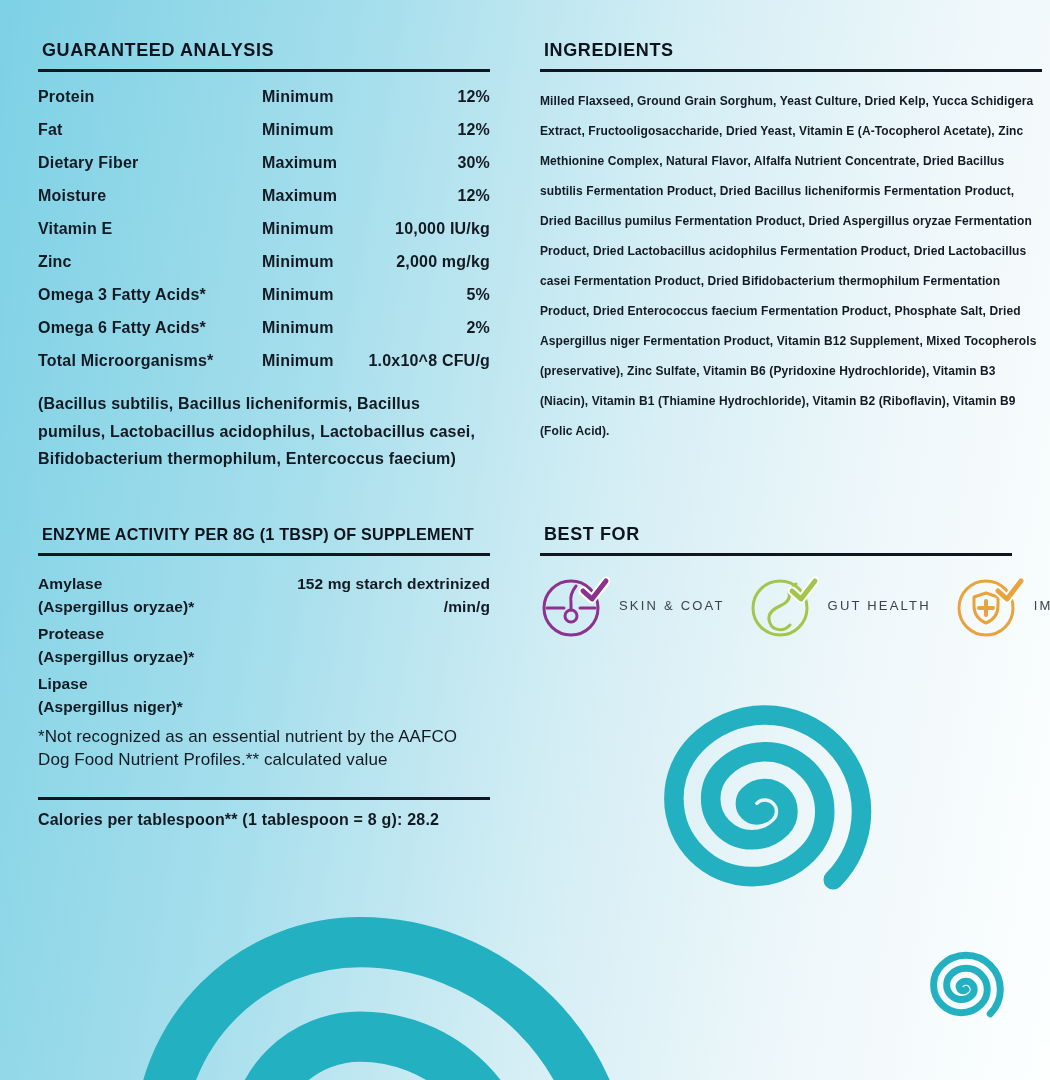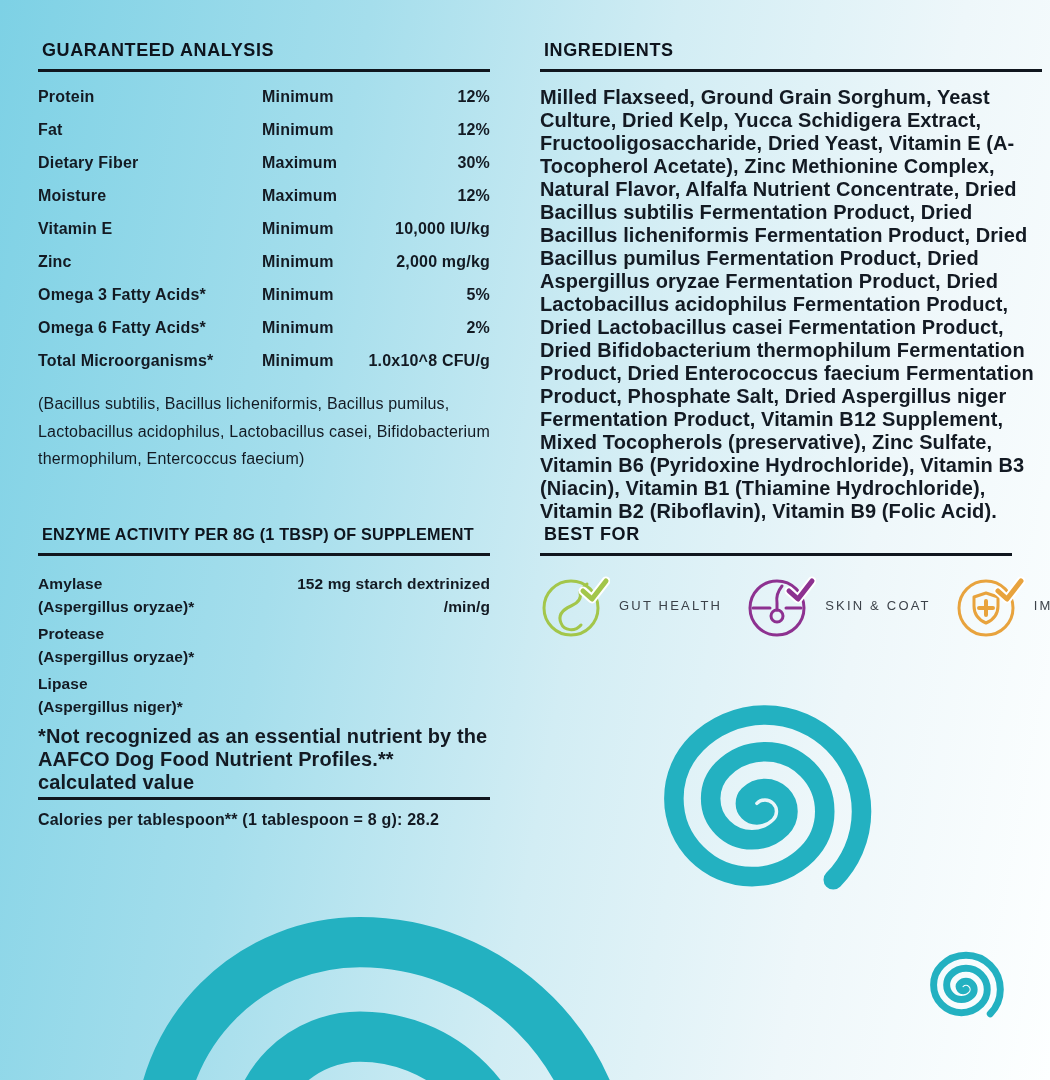--- a/index.html
+++ b/index.html
@@ -30,32 +30,32 @@
   }
   .sec-title.tight{font-size:16.2px;letter-spacing:.2px;}
   .rule{height:3px;background:#10161e;margin-top:9px;}
   .rule.short{width:472px;}
 
   
   .ga-table{margin-top:8px;}
   .ga-row{display:grid;grid-template-columns:224px 105px 1fr;height:33px;align-items:center;}
   .ga-name,.ga-qual,.ga-val{font-size:16px;font-weight:700;letter-spacing:.2px;}
   .ga-val{text-align:right;white-space:nowrap;}
-  .ga-note{margin:13px 0 0 0;font-size:16px;font-weight:400;line-height:27.5px;letter-spacing:.2px;}
+  .ga-note{margin:13px 0 0 0;font-size:16px;font-weight:700;line-height:27.5px;letter-spacing:.2px;}
 
   
   .enzyme-rows{margin-top:16px;}
   .enzyme-row{display:grid;grid-template-columns:215px 1fr;margin-bottom:4px;}
   .enzyme-name,.enzyme-organism{font-size:15.5px;font-weight:700;line-height:23px;letter-spacing:.1px;}
   .enzyme-value{font-size:15.5px;font-weight:700;line-height:23px;text-align:right;letter-spacing:.1px;}
-  .footnote{margin:7px 0 0 0;font-size:20px;font-weight:700;line-height:23px;letter-spacing:.1px;}
+  .footnote{margin:7px 0 0 0;font-size:17px;font-weight:400;line-height:23px;letter-spacing:.1px;}
 
   .cal-text{margin:11px 0 0 0;font-size:16px;font-weight:700;letter-spacing:.2px;}
 
-  .ingredients-text{margin:14px 0 0 0;font-size:20px;font-weight:700;line-height:23px;letter-spacing:.1px;}
+  .ingredients-text{margin:14px 0 0 0;font-size:12px;font-weight:700;line-height:30px;letter-spacing:.1px;}
 
   
   .badges{display:flex;align-items:center;gap:24px;margin-top:14px;}
   .badge{display:flex;align-items:center;gap:9px;flex:0 0 auto;}
   .badge-icon{display:none;width:70px;height:70px;flex:0 0 auto;}
   .badge-label{font-size:13px;letter-spacing:2.2px;color:#3c4249;font-weight:400;white-space:nowrap;}
 
   
   .spiral{position:absolute;}
   .spiral use{stroke:var(--teal);fill:none;stroke-linecap:round;}
@@ -189,45 +189,45 @@
       <h2 class="sec-title">INGREDIENTS</h2>
       <div class="rule"></div>
       <p class="ingredients-text">Milled Flaxseed, Ground Grain Sorghum, Yeast Culture, Dried Kelp, Yucca Schidigera Extract, Fructooligosaccharide, Dried Yeast, Vitamin E (A-Tocopherol Acetate), Zinc Methionine Complex, Natural Flavor, Alfalfa Nutrient Concentrate, Dried Bacillus subtilis Fermentation Product, Dried Bacillus licheniformis Fermentation Product, Dried Bacillus pumilus Fermentation Product, Dried Aspergillus oryzae Fermentation Product, Dried Lactobacillus acidophilus Fermentation Product, Dried Lactobacillus casei Fermentation Product, Dried Bifidobacterium thermophilum Fermentation Product, Dried Enterococcus faecium Fermentation Product, Phosphate Salt, Dried Aspergillus niger Fermentation Product, Vitamin B12 Supplement, Mixed Tocopherols (preservative), Zinc Sulfate, Vitamin B6 (Pyridoxine Hydrochloride), Vitamin B3 (Niacin), Vitamin B1 (Thiamine Hydrochloride), Vitamin B2 (Riboflavin), Vitamin B9 (Folic Acid).</p>
     </section>
 
     <section class="sec-bestfor">
       <h2 class="sec-title">BEST FOR</h2>
       <div class="rule short"></div>
       <div class="badges" id="best-for-badges">
   <div class="badge">
-    <svg class="badge-icon" viewBox="0 0 70 70" aria-hidden="true" style="display: block;">
-      <circle class="stk" cx="31" cy="38" r="27" fill="none" stroke-width="3" stroke="#a3c64a"></circle>
-      <path class="stk" d="M40 22 c4 -3 3 -6 7 -8 M40 22 c2 7 -2 11 -9 14 c-9 4 -13 10 -10 17 c3 8 14 9 20 2" fill="none" stroke-width="3" stroke-linecap="round" stroke="#a3c64a"></path>
-      <path d="M43 21 L52 29 L66 11" fill="none" stroke="#ffffff" stroke-width="9" stroke-linecap="round" stroke-linejoin="round"></path>
-      <path class="stk" d="M43 21 L52 29 L66 11" fill="none" stroke-width="5" stroke-linecap="round" stroke-linejoin="round" stroke="#a3c64a"></path>
-    </svg>
-
-    <span class="badge-label">GUT HEALTH</span>
-  </div>
-
-  <div class="badge">
 
     <svg class="badge-icon" viewBox="0 0 70 70" aria-hidden="true" style="display: block;">
       <circle class="stk" cx="31" cy="38" r="27" fill="none" stroke-width="3" stroke="#8d3190"></circle>
       <path class="stk" d="M7 38 H24 M40 38 H55" fill="none" stroke-width="3" stroke-linecap="round" stroke="#8d3190"></path>
       <path class="stk" d="M36 16 c-4 5 -6 11 -5 17 l0 7" fill="none" stroke-width="3" stroke-linecap="round" stroke="#8d3190"></path>
       <circle class="stk" cx="31" cy="46" r="6" fill="none" stroke-width="3" stroke="#8d3190"></circle>
       <path d="M43 21 L52 29 L66 11" fill="none" stroke="#ffffff" stroke-width="9" stroke-linecap="round" stroke-linejoin="round"></path>
       <path class="stk" d="M43 21 L52 29 L66 11" fill="none" stroke-width="5" stroke-linecap="round" stroke-linejoin="round" stroke="#8d3190"></path>
     </svg>
 
     <span class="badge-label">SKIN &amp; COAT</span>
   </div>
 
   <div class="badge">
+    <svg class="badge-icon" viewBox="0 0 70 70" aria-hidden="true" style="display: block;">
+      <circle class="stk" cx="31" cy="38" r="27" fill="none" stroke-width="3" stroke="#a3c64a"></circle>
+      <path class="stk" d="M40 22 c4 -3 3 -6 7 -8 M40 22 c2 7 -2 11 -9 14 c-9 4 -13 10 -10 17 c3 8 14 9 20 2" fill="none" stroke-width="3" stroke-linecap="round" stroke="#a3c64a"></path>
+      <path d="M43 21 L52 29 L66 11" fill="none" stroke="#ffffff" stroke-width="9" stroke-linecap="round" stroke-linejoin="round"></path>
+      <path class="stk" d="M43 21 L52 29 L66 11" fill="none" stroke-width="5" stroke-linecap="round" stroke-linejoin="round" stroke="#a3c64a"></path>
+    </svg>
+
+    <span class="badge-label">GUT HEALTH</span>
+  </div>
+
+  <div class="badge">
 
     <svg class="badge-icon" viewBox="0 0 70 70" aria-hidden="true" style="display: block;">
       <circle class="stk" cx="31" cy="38" r="27" fill="none" stroke-width="3" stroke="#e8a33d"></circle>
       <path class="stk" d="M31 23 l12 4 v9 c0 9 -5 14 -12 17 c-7 -3 -12 -8 -12 -17 v-9 z" fill="none" stroke-width="3" stroke-linejoin="round" stroke="#e8a33d"></path>
       <path class="stk" d="M31 31 v14 M24 38 h14" fill="none" stroke-width="4" stroke-linecap="round" stroke="#e8a33d"></path>
       <path d="M43 21 L52 29 L66 11" fill="none" stroke="#ffffff" stroke-width="9" stroke-linecap="round" stroke-linejoin="round"></path>
       <path class="stk" d="M43 21 L52 29 L66 11" fill="none" stroke-width="5" stroke-linecap="round" stroke-linejoin="round" stroke="#e8a33d"></path>
     </svg>
     <span class="badge-label">IMMUNE</span>
   </div>

